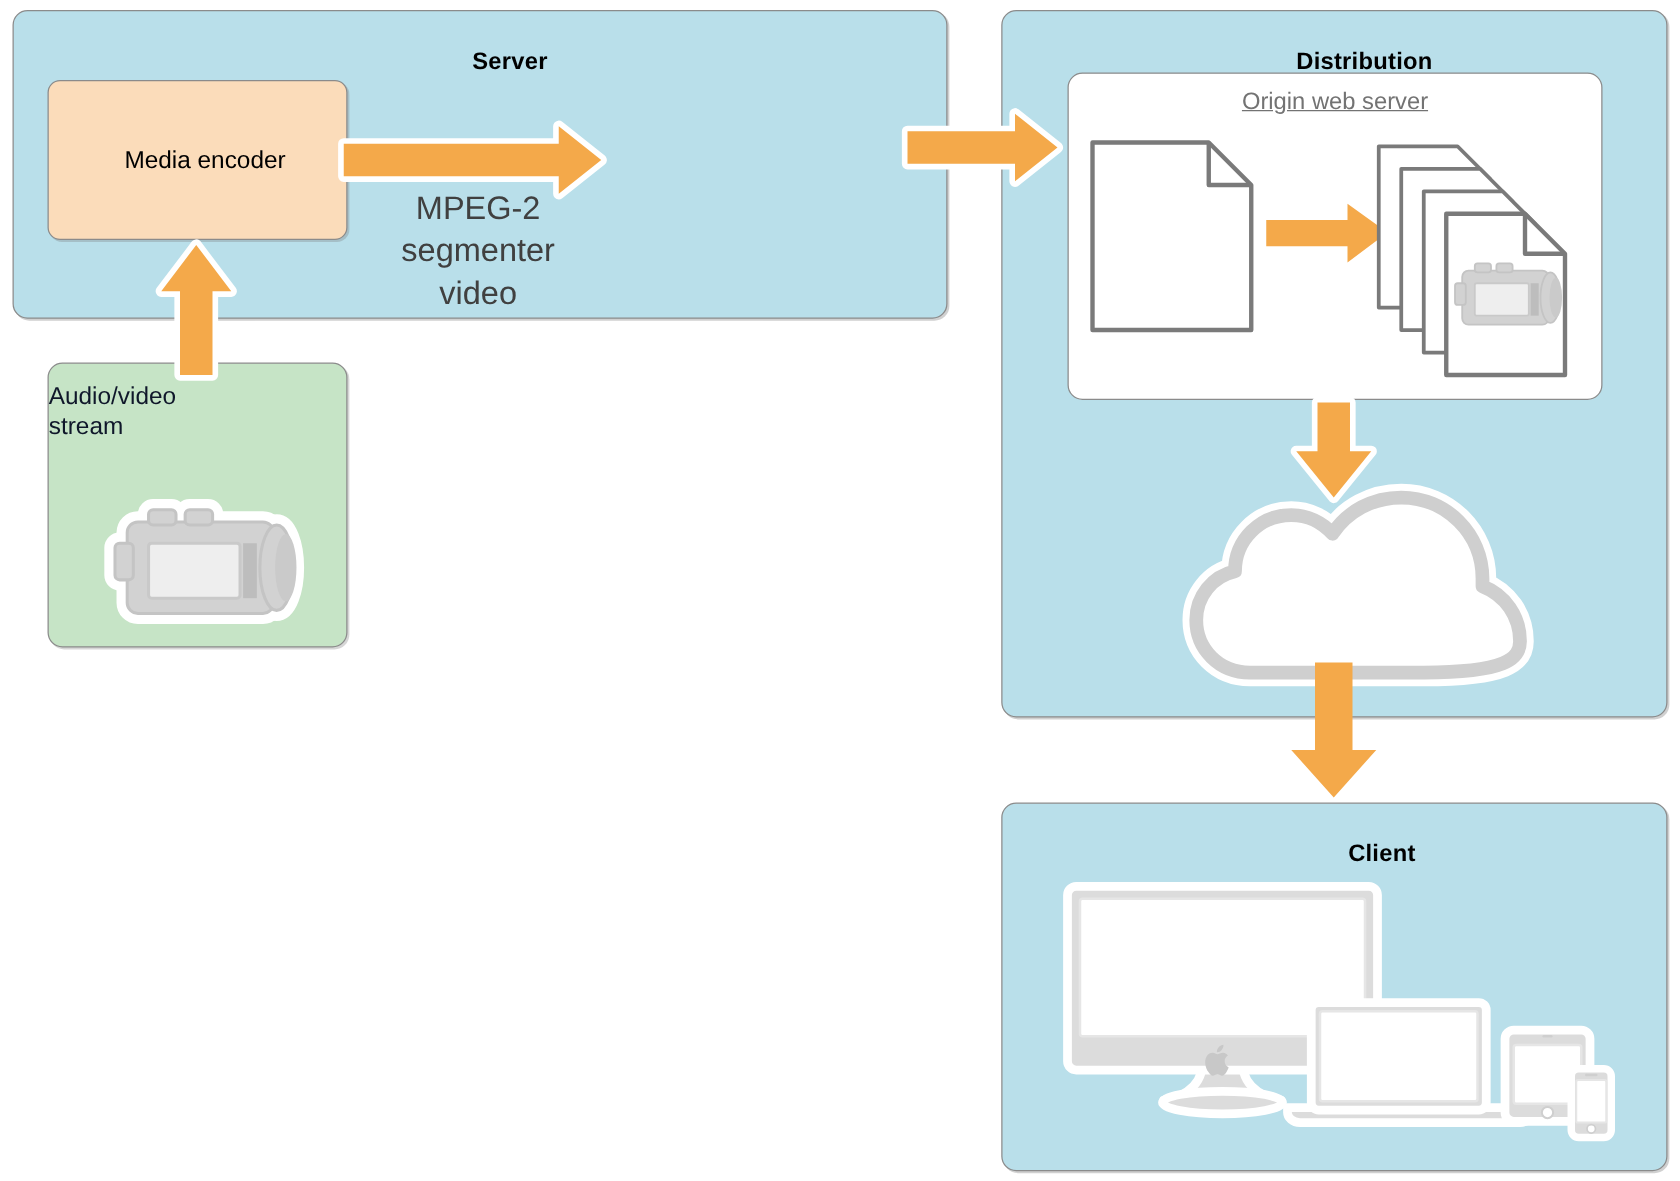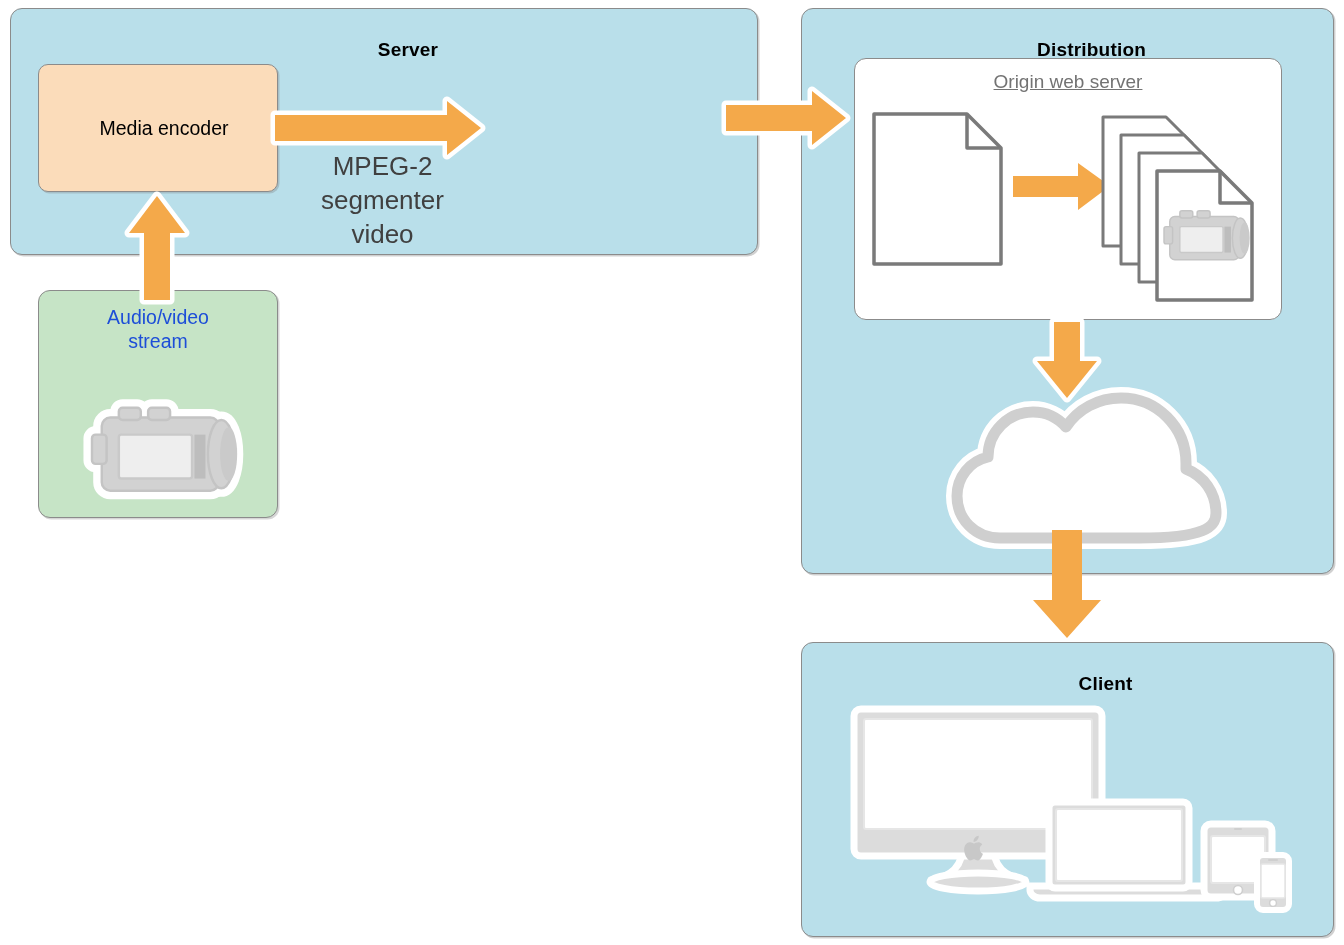--- a/index.html
+++ b/index.html
@@ -69,24 +69,23 @@
     background: #c6e4c6;
     border: 1.5px solid #8b8b8b;
     border-radius: 12px;
     box-sizing: border-box;
     box-shadow: 1.5px 1.5px 0 rgba(120,120,120,0.3);
   }
   .greenbox .lbl {
     position: absolute;
     left: 0; right: 0;
     top: 14px;
-    text-align: center;
     font-size: 19.5px;
     line-height: 1.25;
-    color: #1d4ed8;
+    color: #0f172a;
   }
   .whitebox {
     position: absolute;
     background: #ffffff;
     border: 1.5px solid #8b8b8b;
     border-radius: 12px;
     box-sizing: border-box;
   }
   .whitebox .lbl {
     position: absolute;

